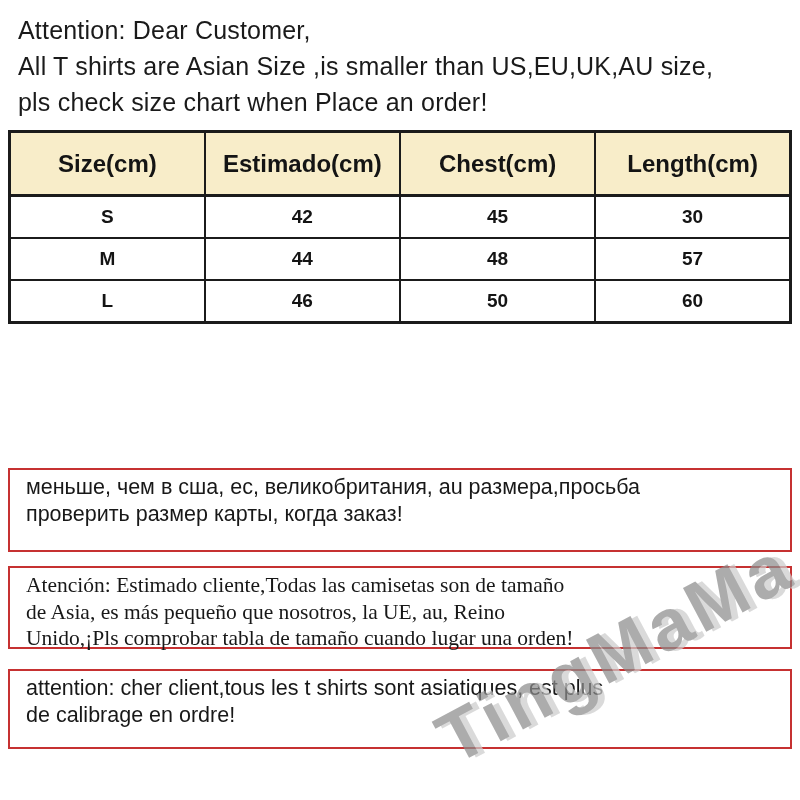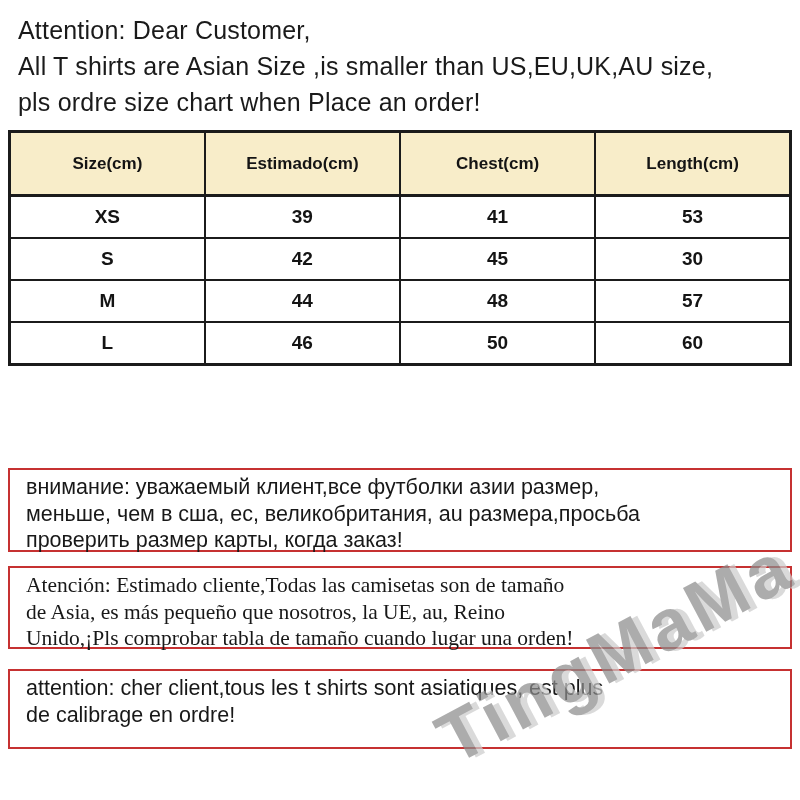--- a/index.html
+++ b/index.html
@@ -38,21 +38,21 @@
     border: 2px solid #1b1b1b;
     text-align: center;
     vertical-align: middle;
     color: #141414;
     font-weight: bold;
     padding: 0;
   }
   table.size-table thead th {
     background: #f8edc9;
     height: 61px;
-    font-size: 17px;
+    font-size: 24px;
     border-bottom: 3px solid #1b1b1b;
   }
   table.size-table tbody td {
     height: 40px;
     font-size: 19px;
     background: #ffffff;
   }
 
   
   .alert-box {
@@ -88,39 +88,33 @@
   }
 </style>
 </head>
 <body>
 
 <div id="canvas">
 
   <div class="top-note">
     <div>Attention: Dear Customer,</div>
     <div>All T shirts are  Asian Size ,is smaller than US,EU,UK,AU size,</div>
-    <div>pls ordre size chart when Place an order!</div>
+    <div>pls check size chart when Place an order!</div>
   </div>
 
   <table class="size-table">
     <thead>
       <tr>
         <th>Size(cm)</th>
         <th>Estimado(cm)</th>
         <th>Chest(cm)</th>
         <th>Length(cm)</th>
       </tr>
     </thead>
     <tbody>
-      <tr>
-        <td>XS</td>
-        <td>39</td>
-        <td>41</td>
-        <td>53</td>
-      </tr>
       <tr>
         <td>S</td>
         <td>42</td>
         <td>45</td>
         <td>30</td>
       </tr>
       <tr>
         <td>M</td>
         <td>44</td>
         <td>48</td>
@@ -129,21 +123,20 @@
       <tr>
         <td>L</td>
         <td>46</td>
         <td>50</td>
         <td>60</td>
       </tr>
     </tbody>
   </table>
 
   <div class="alert-box" id="box-ru">
-    <div>внимание: уважаемый клиент,все футболки азии размер,</div>
     <div>меньше, чем в сша, ес, великобритания, au размера,просьба</div>
     <div>проверить размер карты, когда заказ!</div>
   </div>
 
   <div class="alert-box" id="box-es">
     <div>Atención: Estimado cliente,Todas las camisetas son de tamaño</div>
     <div>de Asia, es más pequeño que nosotros, la UE, au, Reino</div>
     <div>Unido,¡Pls comprobar tabla de tamaño cuando lugar una orden!</div>
   </div>
 

